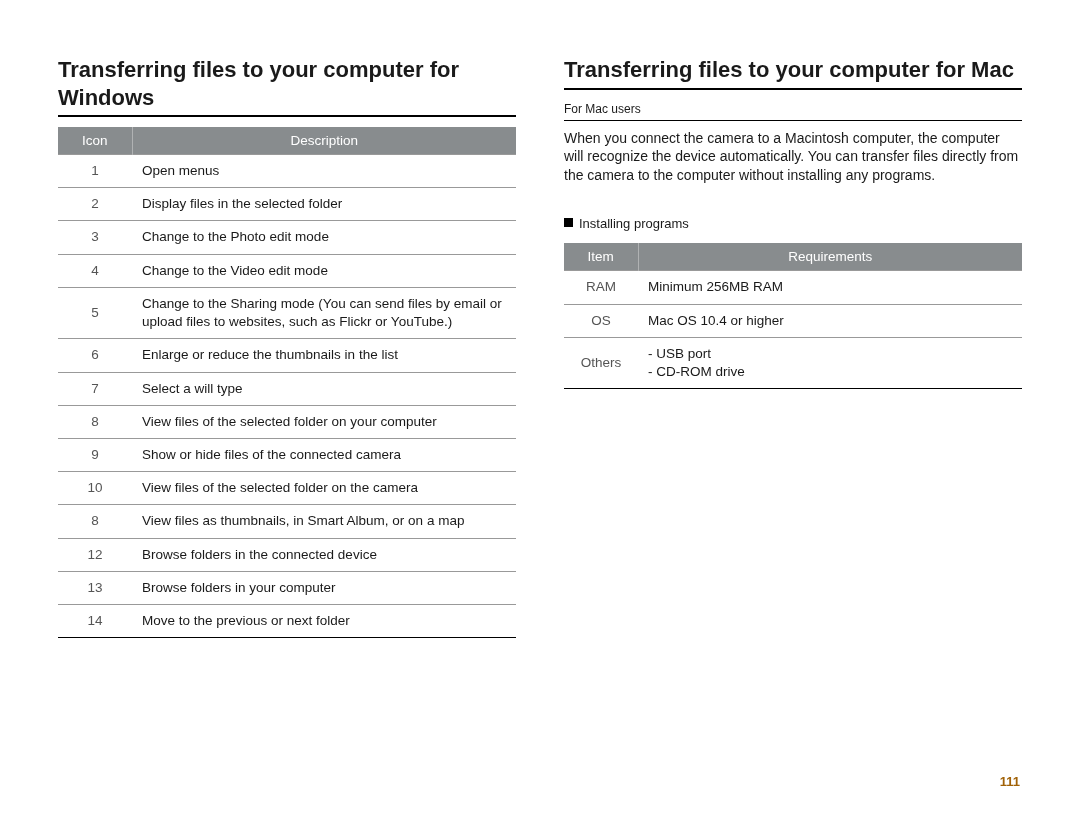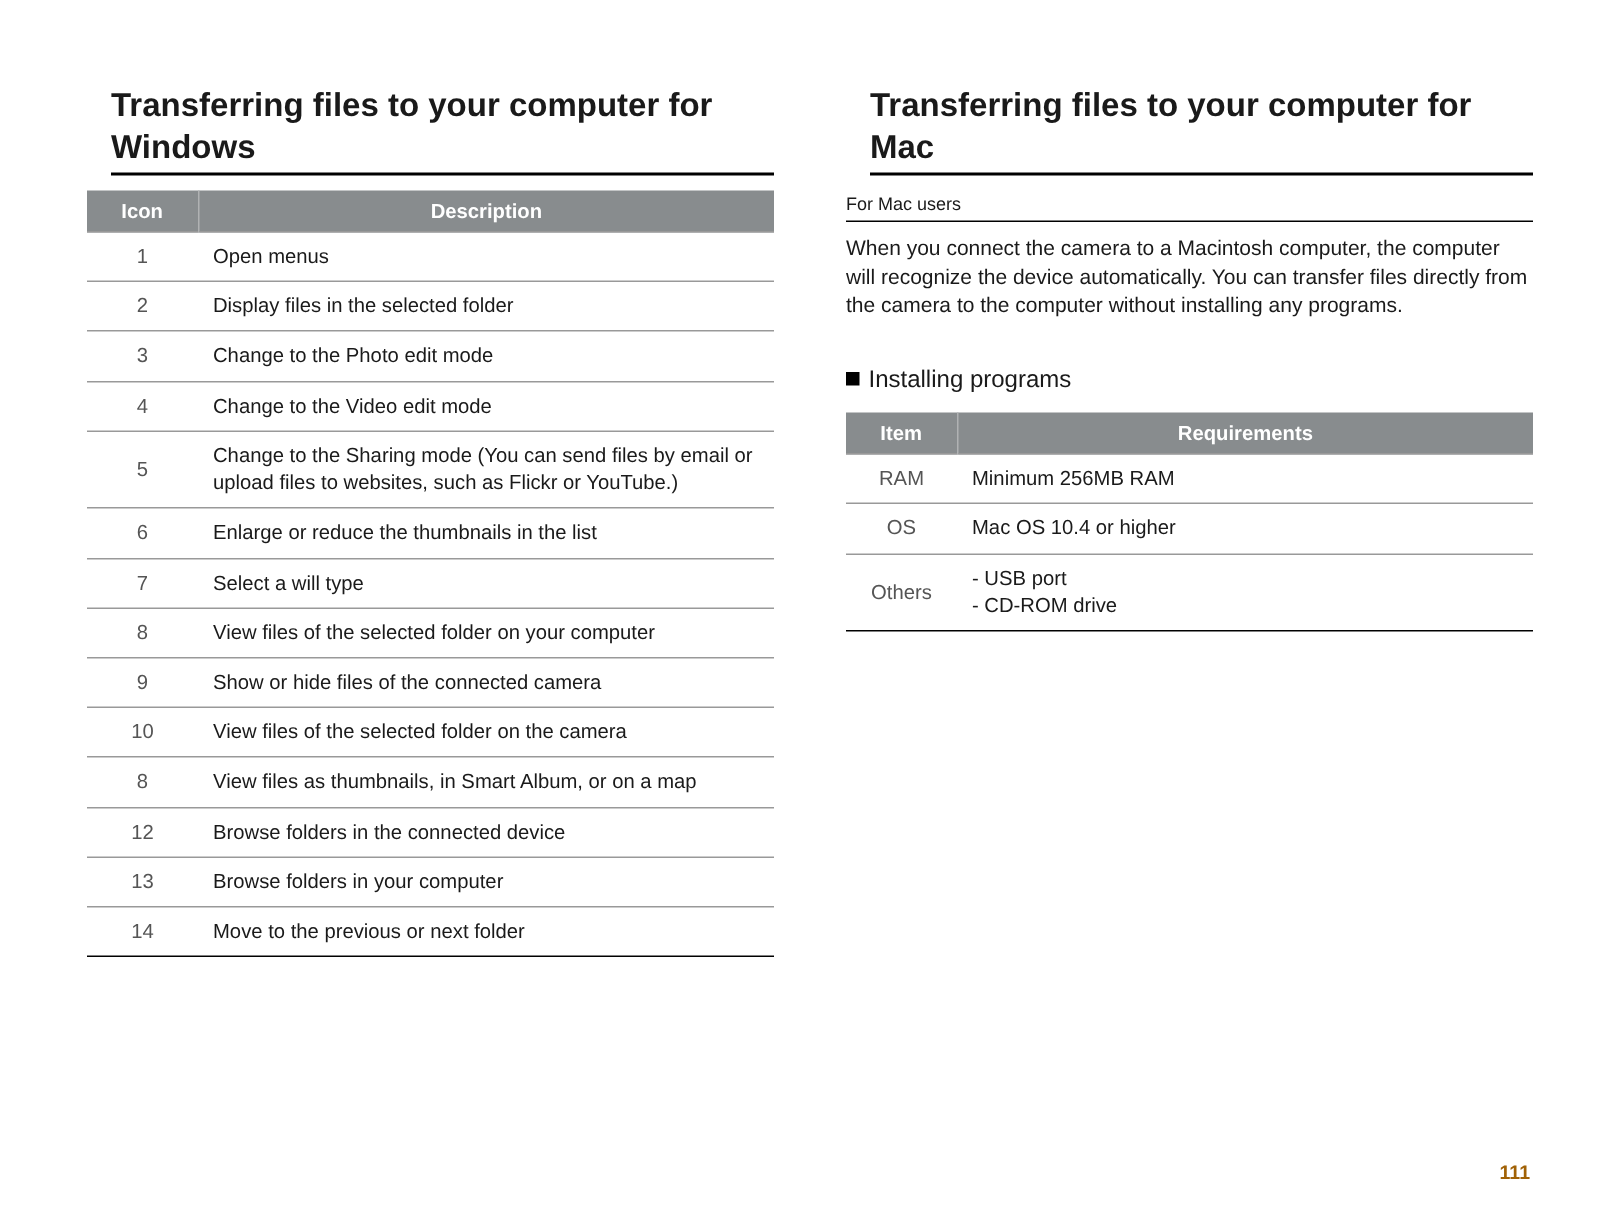--- a/index.html
+++ b/index.html
@@ -20,60 +20,60 @@
     padding:56px 58px 30px 58px;
     font-family:Arial,Helvetica,sans-serif;
     color:var(--text);
     position:relative;
   }
   .cols{display:flex;gap:48px;}
   .col{flex:1 1 0;min-width:0;}
   h1.section-title{
     font-size:22px;
     font-weight:700;
-    margin:0 0 6px 16px;
+    margin:0 0 6px 0;
     line-height:1.25;
     border-bottom:2px solid #000;
     padding-bottom:4px;
   }
   h2.sub{
     font-size:12px;
     font-weight:400;
     margin:12px 0 6px 0;
     border-bottom:1px solid #000;
     padding-bottom:4px;
   }
   p.body{
     font-size:14px;
     line-height:1.35;
     margin:8px 0 0 0;
   }
   .bullet-intro{
-    font-size:16px;
+    font-size:13px;
     margin:30px 0 8px 0;
     line-height:1.4;
   }
   .bullet-intro .sq{
     display:inline-block;
     width:9px;height:9px;
     background:#000;
     vertical-align:1px;
     margin-right:6px;
   }
   table.tbl{
     border-collapse:collapse;
     width:100%;
     font-size:13.5px;
     margin-top:10px;
     border-bottom:1.5px solid #000;
   }
   table.tbl th{
     background:var(--hdr-bg);
     color:var(--hdr-text);
-    font-weight:700;
+    font-weight:400;
     padding:6px 10px;
     text-align:center;
     border-right:1px solid #b0b2b3;
   }
   table.tbl th:last-child{border-right:none;}
   table.tbl td{
     padding:7px 10px;
     border-top:1px solid var(--row-border);
     vertical-align:middle;
     line-height:1.35;

